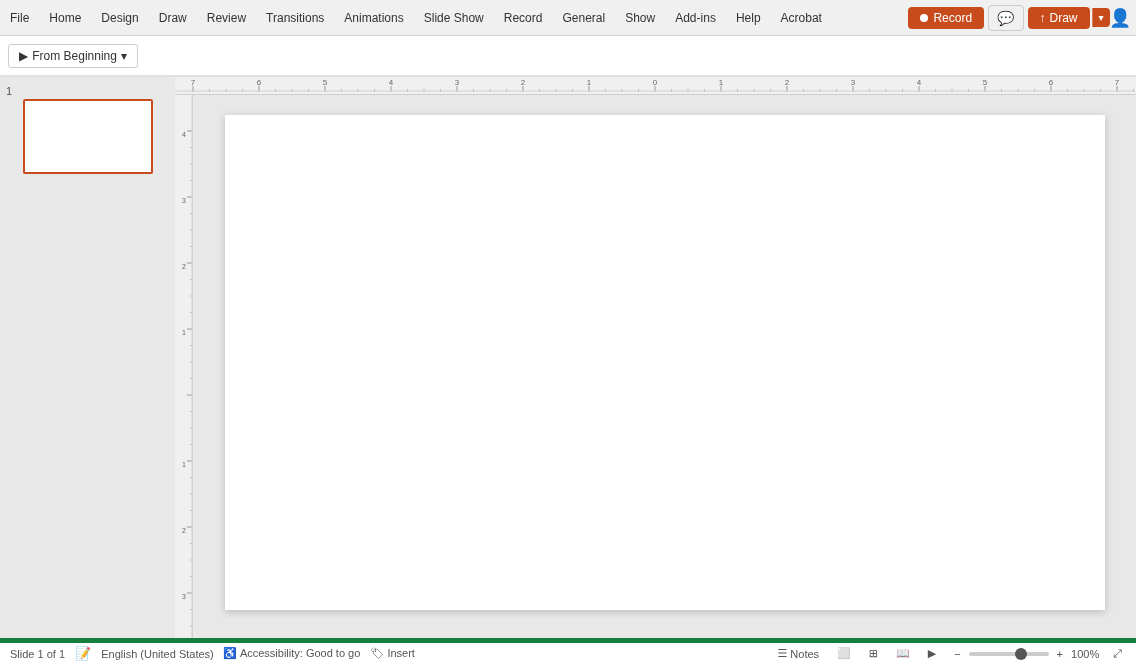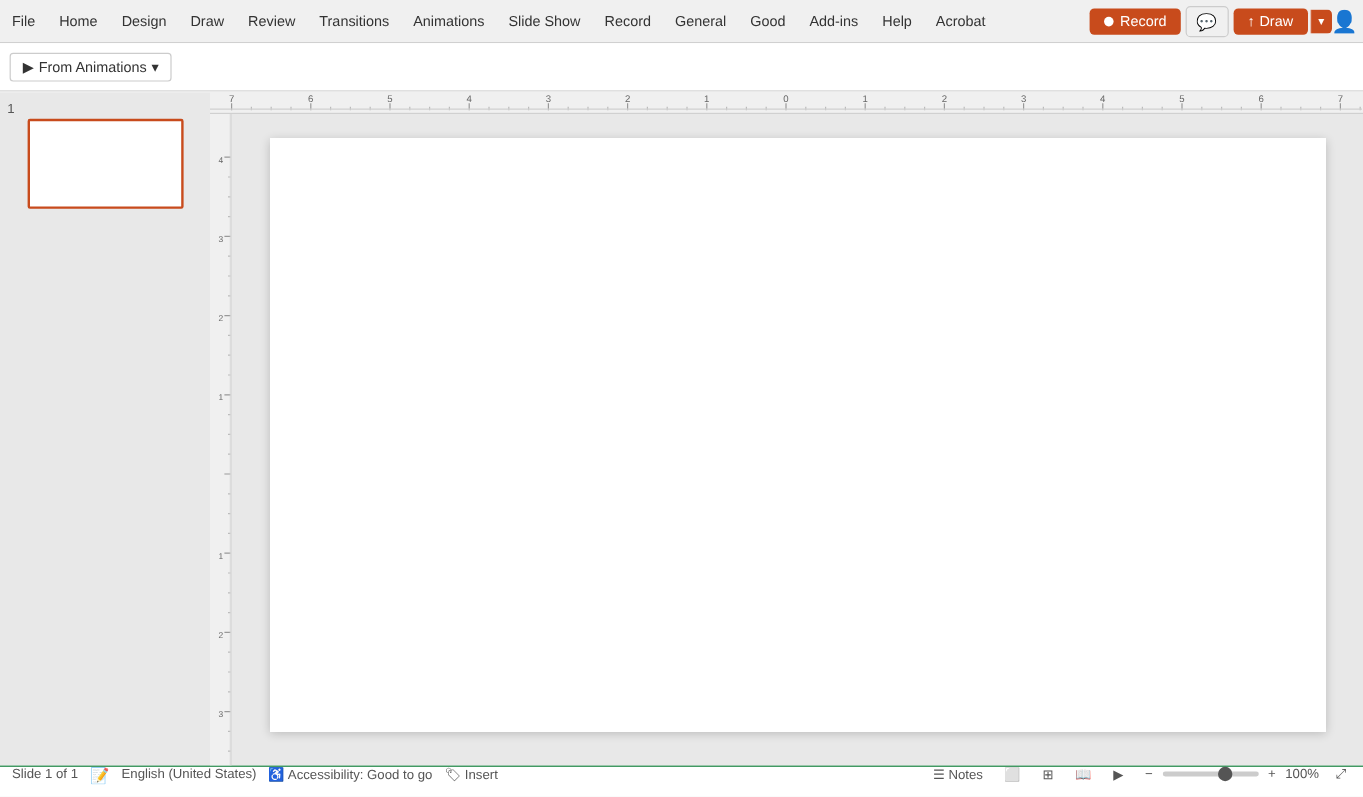--- a/index.html
+++ b/index.html
@@ -42,21 +42,21 @@
     .editor-with-ruler { display: flex; flex: 1; overflow: hidden; }
 
     
     .ruler-v { width: 18px; background: #f0f0f0; border-right: 1px solid #d0d0d0; flex-shrink: 0; overflow: hidden; position: relative; }
 
     
     .slide-canvas-area { flex: 1; background: #e8e8e8; display: flex; align-items: flex-start; justify-content: center; padding: 20px; overflow: auto; }
     .slide-canvas { background: white; box-shadow: 0 2px 8px rgba(0,0,0,0.2); width: 880px; height: 495px; }
 
     
-    .status-bar { height: 26px; background: #fff; border-top: 1px solid #15803d; display: flex; align-items: flex-start; padding: 0 10px; font-size: 11px; color: #555; gap: 10px; flex-shrink: 0; }
+    .status-bar { height: 26px; background: #fff; border-top: 5px solid #15803d; display: flex; align-items: center; padding: 0 10px; font-size: 11px; color: #555; gap: 10px; flex-shrink: 0; }
     .status-bar .spacer { flex: 1; }
     .status-btn { background: none; border: none; cursor: pointer; font-size: 11px; color: #555; padding: 0 4px; display: flex; align-items: center; gap: 3px; }
     .zoom-control { display: flex; align-items: center; gap: 4px; }
     .zoom-slider { width: 80px; height: 4px; background: #ccc; border-radius: 2px; position: relative; cursor: pointer; }
     .zoom-slider-thumb { width: 12px; height: 12px; background: #555; border-radius: 50%; position: absolute; top: -4px; left: 65%; transform: translateX(-50%); }
 
     
     svg.ruler { display: block; }
   </style>
 </head>
@@ -67,21 +67,21 @@
     <span class="menu-item">File</span>
     <span class="menu-item">Home</span>
     <span class="menu-item">Design</span>
     <span class="menu-item">Draw</span>
     <span class="menu-item">Review</span>
     <span class="menu-item">Transitions</span>
     <span class="menu-item">Animations</span>
     <span class="menu-item">Slide Show</span>
     <span class="menu-item">Record</span>
     <span class="menu-item">General</span>
-    <span class="menu-item">Good</span>
+    <span class="menu-item">Show</span>
     <span class="menu-item">Add-ins</span>
     <span class="menu-item">Help</span>
     <span class="menu-item">Acrobat</span>
     <div class="menu-spacer"></div>
     <button class="record-btn">
       <span class="dot"></span>
       <span>Record</span>
     </button>
     <button class="comment-btn">
       <span>💬</span>
@@ -94,21 +94,21 @@
       <button class="share-btn-dropdown">▾</button>
     </div>
     <button class="user-icon-btn">
       <span>👤</span>
     </button>
   </div>
 
   <div class="toolbar">
     <button class="toolbar-btn">
       <span>▶</span>
-      <span>From Animations</span>
+      <span>From Beginning</span>
       <span>▾</span>
     </button>
   </div>
 </div>
 
 <div class="main-area">
 
   <div class="slides-panel">
     <div class="slide-thumb-container">
       <div class="slide-number">1</div>

